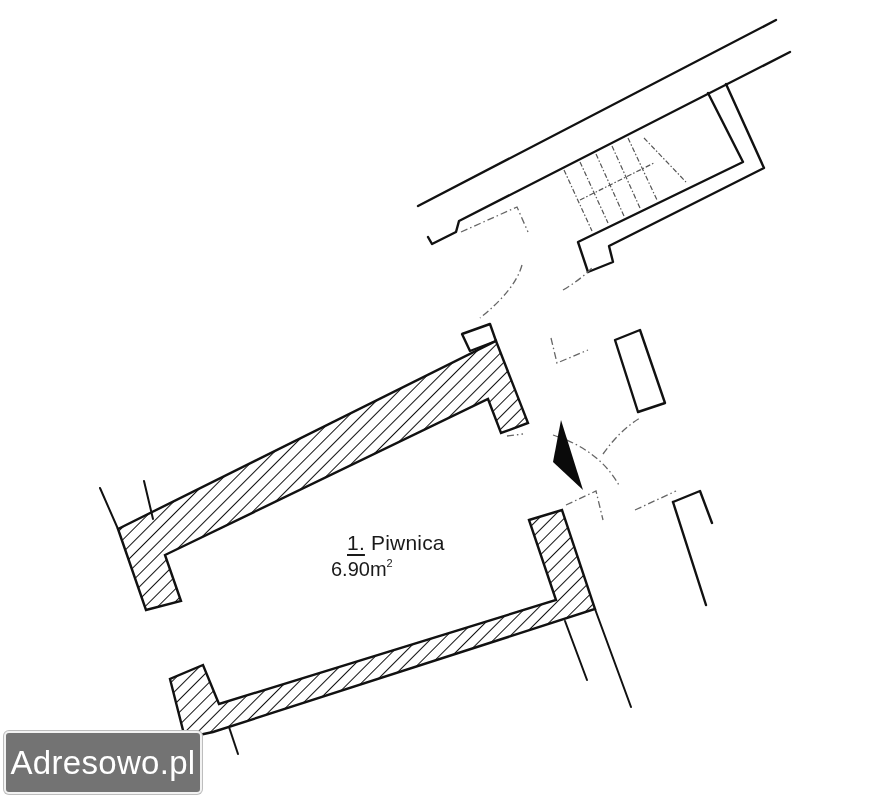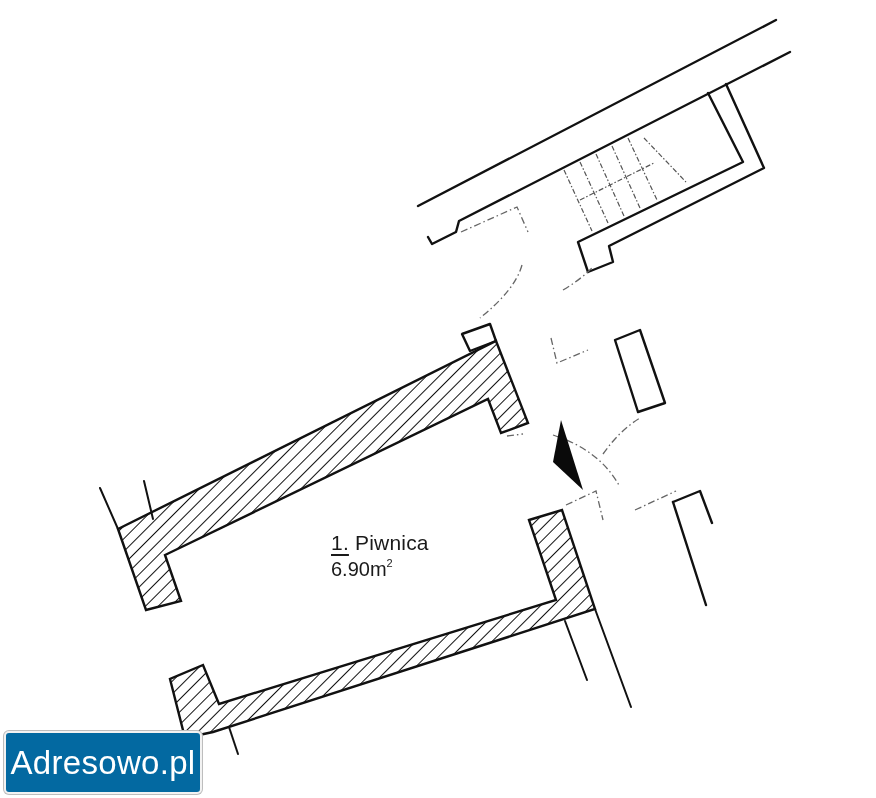--- a/index.html
+++ b/index.html
@@ -30,20 +30,21 @@
       position: absolute;
       left: 331px;
       top: 532px;
       color: #1a1a1a;
       font-size: 21px;
       line-height: 1;
     }
     .room-name {
       display: block;
       letter-spacing: 0.2px;
+      margin-left: 16px;
     }
     .room-name .num {
       text-decoration: underline;
       text-decoration-thickness: 1.5px;
       text-underline-offset: 4px;
     }
     .room-area {
       display: block;
       margin-top: 5px;
       font-size: 20px;
@@ -51,21 +52,21 @@
     .room-area sup {
       font-size: 11px;
       vertical-align: 9px;
     }
     .watermark {
       position: absolute;
       left: 4px;
       top: 731px;
       width: 198px;
       height: 63px;
-      background: #0369a1;
+      background: #737373;
       border: 2px solid #f2f2f2;
       border-radius: 5px;
       box-shadow: 0 0 0 1px #bdbdbd;
       box-sizing: border-box;
       display: flex;
       align-items: center;
       justify-content: center;
       color: #ffffff;
       font-size: 33px;
       letter-spacing: 0.3px;

